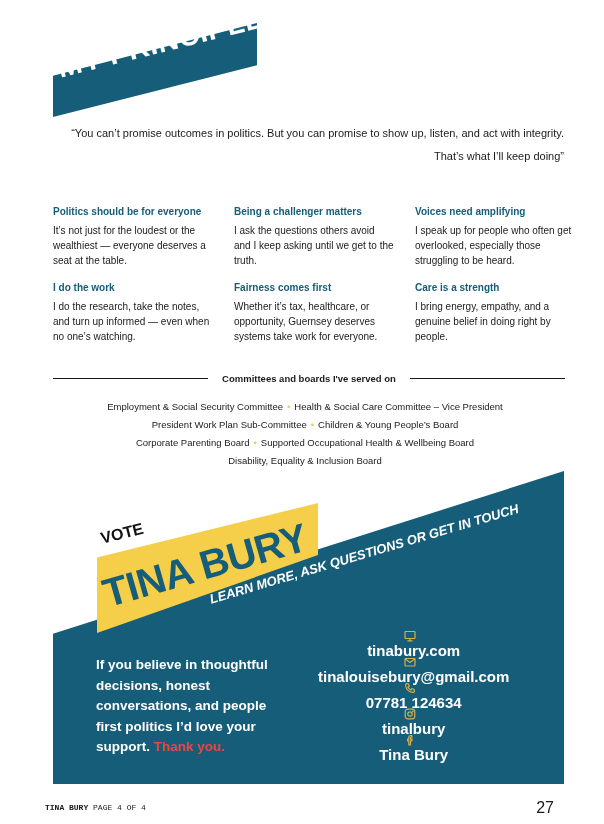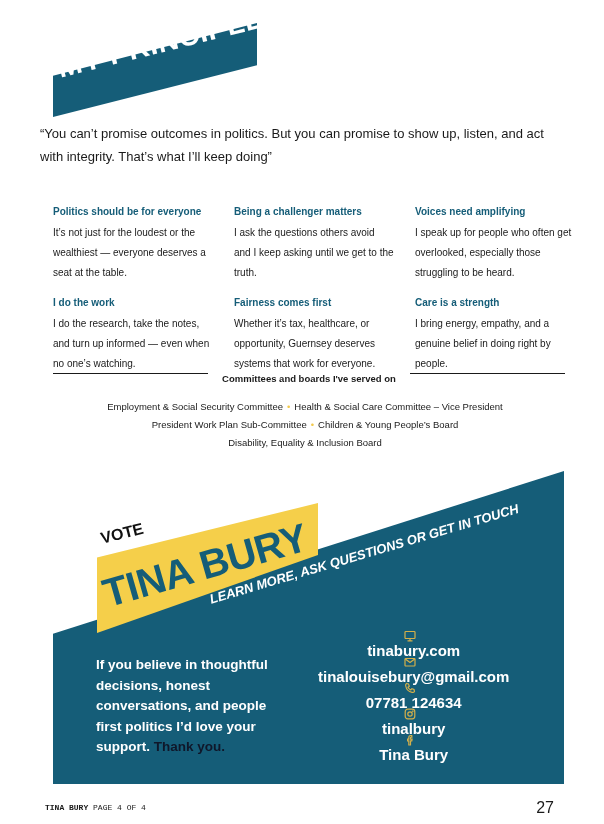--- a/index.html
+++ b/index.html
@@ -15,41 +15,41 @@
   .principles-title {
     position: absolute; left: 58px; top: 52px;
     font-family: "Liberation Sans", sans-serif; font-weight: 700;
     font-size: 29px; color: #ffffff; letter-spacing: 0.5px;
     transform: rotate(-14deg); transform-origin: left center;
     white-space: nowrap; font-stretch: condensed;
   }
 
   .quote {
     position: absolute; left: 40px; top: 122px; width: 524px;
-    text-align: left; font-family: "Liberation Sans", sans-serif;
-    font-size: 13px; line-height: 23px; color: #1a1a1a;
+    text-align: right; font-family: "Liberation Sans", sans-serif;
+    font-size: 11px; line-height: 23px; color: #1a1a1a;
   }
 
   .principles-grid {
     position: absolute; left: 53px; top: 206px; width: 520px;
     display: grid; grid-template-columns: 181px 181px 158px;
     row-gap: 14px;
   }
   .principle h3 {
     font-family: "Liberation Sans", sans-serif; font-size: 10px; font-weight: 700;
     color: #155d78; margin-bottom: 6px;
   }
   .principle p {
-    font-family: "Liberation Sans", sans-serif; font-size: 10px; line-height: 20px;
+    font-family: "Liberation Sans", sans-serif; font-size: 10px; line-height: 15px;
     color: #1a1a1a; width: 160px;
   }
 
   .committees-header {
     position: absolute; left: 53px; top: 373px; width: 512px;
-    display: flex; gap: 14px;
+    display: flex; align-items: center; gap: 14px;
   }
   .committees-header .rule { flex: 1; height: 1px; background: #1a1a1a; }
   .committees-header span {
     font-family: "Liberation Sans", sans-serif; font-size: 9.5px; font-weight: 700;
   }
   .committees {
     position: absolute; left: 40px; top: 398px; width: 530px;
     text-align: center; font-family: "Liberation Sans", sans-serif;
     font-size: 9.5px; font-weight: 400; line-height: 18px;
   }
@@ -83,21 +83,21 @@
     position: absolute; left: 210px; top: 592px;
     font-family: "Liberation Sans", sans-serif; font-weight: 700;
     font-size: 13px; color: #ffffff; font-style: italic;
     transform: rotate(-16.5deg); transform-origin: left center; white-space: nowrap;
   }
   .support-text {
     position: absolute; left: 96px; top: 655px; width: 190px;
     font-family: "Liberation Sans", sans-serif; font-weight: 700;
     font-size: 13.5px; line-height: 20.5px; color: #ffffff;
   }
-  .support-text .thanks { color: #0f172a; }
+  .support-text .thanks { color: #ef4444; }
 
   .contact-list { position: absolute; left: 318px; top: 630px; list-style: none; }
   .contact-list li {
     display: flex; align-items: center; height: 26px;
     font-family: "Liberation Sans", sans-serif; font-weight: 700;
     font-size: 15px; color: #ffffff; flex-direction: column;
   }
   .contact-list .icon { width: 12px; height: 12px; margin-right: 8px; display: inline-flex; }
   .contact-list svg { width: 12px; height: 12px; stroke: #d4b04a; fill: none; stroke-width: 1.2; }
 
@@ -131,21 +131,21 @@
   <div class="principle">
     <h3>Voices need amplifying</h3>
     <p>I speak up for people who often get overlooked, especially those struggling to be heard.</p>
   </div>
   <div class="principle">
     <h3>I do the work</h3>
     <p>I do the research, take the notes, and turn up informed — even when no one’s watching.</p>
   </div>
   <div class="principle">
     <h3>Fairness comes first</h3>
-    <p>Whether it’s tax, healthcare, or opportunity, Guernsey deserves systems that work for everyone.</p>
+    <p>Whether it’s tax, healthcare, or opportunity, Guernsey deserves systems take work for everyone.</p>
   </div>
   <div class="principle">
     <h3>Care is a strength</h3>
     <p>I bring energy, empathy, and a genuine belief in doing right by people.</p>
   </div>
 </div>
 
 <div class="committees-header">
   <div class="rule"></div>
   <span>Committees and boards I've served on</span>
@@ -153,20 +153,23 @@
 </div>
 
 <div class="committees">
   <span class="committee-line">
     <span>Employment &amp; Social Security Committee</span><span class="dot">•</span><span>Health &amp; Social Care Committee – Vice President</span>
   </span>
   <span class="committee-line">
     <span>President Work Plan Sub-Committee</span><span class="dot">•</span><span>Children &amp; Young People’s Board</span>
   </span>
   <span class="committee-line">
+    <span>Corporate Parenting Board</span><span class="dot">•</span><span>Supported Occupational Health &amp; Wellbeing Board</span>
+  </span>
+  <span class="committee-line">
     <span>Disability, Equality &amp; Inclusion Board</span>
   </span>
 </div>
 
 <div class="contact-panel"></div>
 <div class="vote-banner"></div>
 <div class="vote-label">VOTE</div>
 <div class="vote-name">TINA BURY</div>
 <div class="tagline">LEARN MORE, ASK QUESTIONS OR GET IN TOUCH</div>
 

